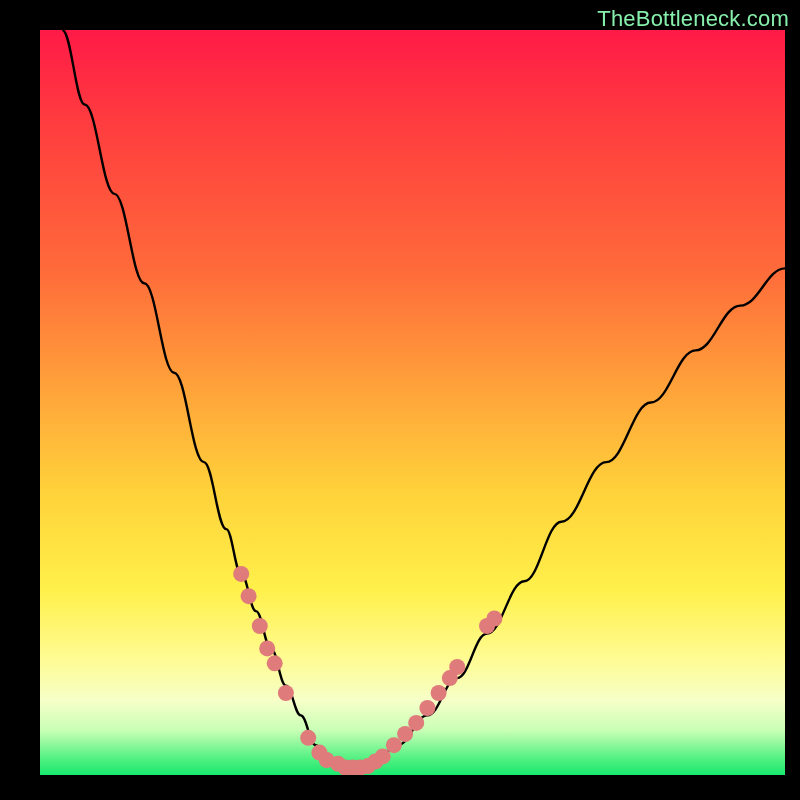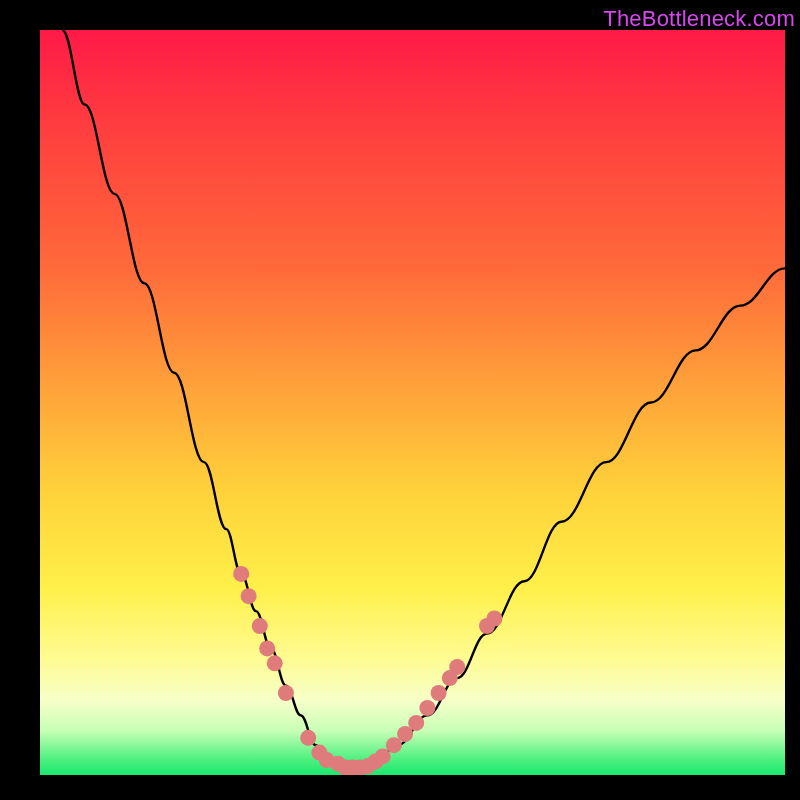--- a/index.html
+++ b/index.html
@@ -34,22 +34,22 @@
       #fff04a 75%,
       #fffb8f 84%,
       #f6ffc8 90%,
       #c9ffb6 94%,
       #4cf07f 98%,
       #19e86f 100%);
   }
   .watermark {
     position: absolute;
     top: 6px;
-    right: 5px;
-    color: #d946ef;
+    right: 11px;
+    color: #86efac;
     font-size: 22px;
     font-weight: 500;
     letter-spacing: 0.2px;
     user-select: none;
   }
   svg.curve {
     position: absolute;
     left: 0;
     top: 0;
     width: 745px;

